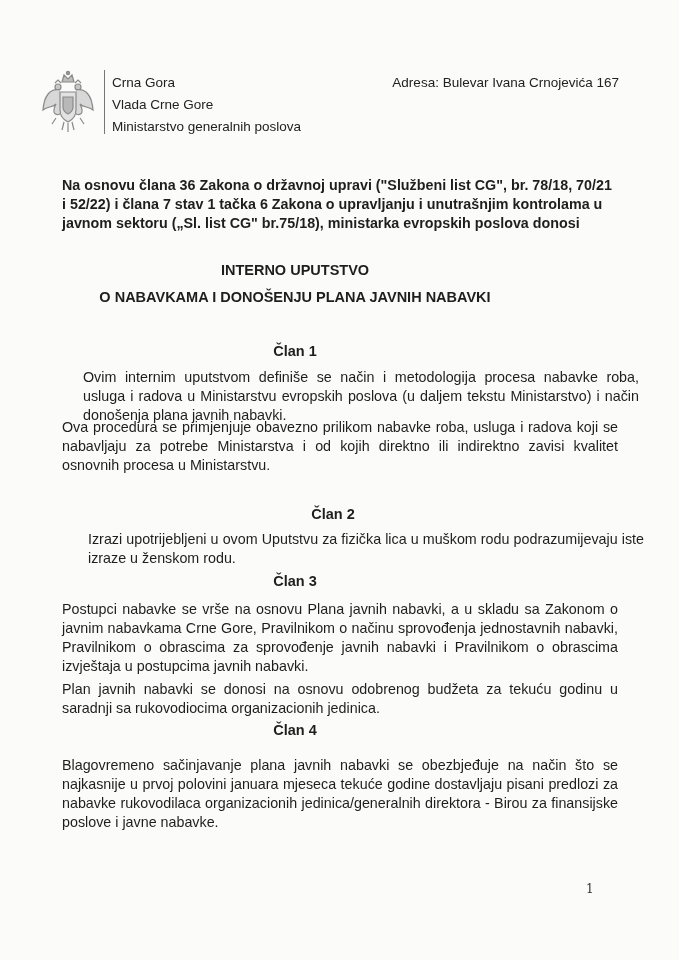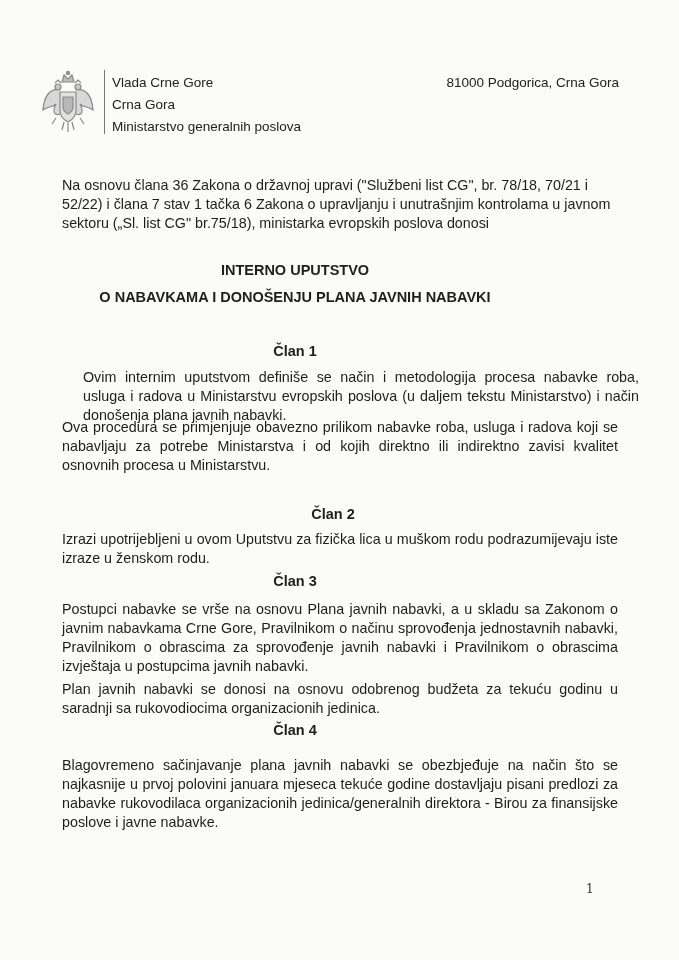--- a/index.html
+++ b/index.html
@@ -43,40 +43,40 @@
 
       <path d="M23 27 L33 27 L33 37 C33 41 30 43 28 44 C26 43 23 41 23 37 Z" fill="#b8b8b8"></path>
 
       <path d="M24 52 L22 60 M28 53 L28 62 M32 52 L34 60"></path>
       <path d="M16 48 L12 54 M40 48 L44 54"></path>
     </g>
   </svg>
 </div>
 <div class="abs vline"></div>
 <div class="abs inst">
+  <div>Crna Gora</div>
   <div>Vlada Crne Gore</div>
-  <div>Crna Gora</div>
   <div>Ministarstvo generalnih poslova</div>
 </div>
 
 <div class="abs addr">
-  <div>81000 Podgorica, Crna Gora</div>
+  <div>Adresa: Bulevar Ivana Crnojevića 167</div>
 </div>
 
-<div class="abs para" style="top:176px;">Na osnovu člana 36 Zakona o državnoj upravi ("Službeni list CG", br. 78/18, 70/21 i 52/22) i člana 7 stav 1 tačka 6 Zakona o upravljanju i unutrašnjim kontrolama u javnom sektoru („Sl. list CG" br.75/18), ministarka evropskih poslova donosi</div>
+<div class="abs para" style="top:176px;font-weight:bold;">Na osnovu člana 36 Zakona o državnoj upravi ("Službeni list CG", br. 78/18, 70/21 i 52/22) i člana 7 stav 1 tačka 6 Zakona o upravljanju i unutrašnjim kontrolama u javnom sektoru („Sl. list CG" br.75/18), ministarka evropskih poslova donosi</div>
 
 <div class="abs center" style="top:262px;">INTERNO UPUTSTVO</div>
 <div class="abs center" style="top:289px;">O NABAVKAMA I DONOŠENJU PLANA JAVNIH NABAVKI</div>
 
 <div class="abs center" style="top:343px;">Član 1</div>
 <div class="abs para just" style="top:368px;margin-left:21px;">Ovim internim uputstvom definiše se način i metodologija procesa nabavke roba, usluga i radova u Ministarstvu evropskih poslova (u daljem tekstu Ministarstvo) i način donošenja plana javnih nabavki.</div>
 <div class="abs para just" style="top:418px;">Ova procedura se primjenjuje obavezno prilikom nabavke roba, usluga i radova  koji se nabavljaju za potrebe Ministarstva i od kojih direktno ili indirektno zavisi kvalitet osnovnih procesa u Ministarstvu.</div>
 
 <div class="abs center" style="top:506px;margin-left:38px;">Član 2</div>
-<div class="abs para just" style="top:530px;">Izrazi upotrijebljeni u ovom Uputstvu za fizička lica u muškom rodu podrazumijevaju iste izraze u ženskom rodu.</div>
+<div class="abs para just" style="top:530px;margin-left:26px;">Izrazi upotrijebljeni u ovom Uputstvu za fizička lica u muškom rodu podrazumijevaju iste izraze u ženskom rodu.</div>
 
 <div class="abs center" style="top:573px;">Član 3</div>
 <div class="abs para just" style="top:600px;">Postupci nabavke se vrše na osnovu Plana javnih nabavki, a u skladu sa Zakonom o javnim nabavkama Crne Gore, Pravilnikom o načinu sprovođenja jednostavnih nabavki, Pravilnikom o obrascima za sprovođenje javnih nabavki i Pravilnikom o obrascima izvještaja u postupcima javnih nabavki.</div>
 <div class="abs para just" style="top:680px;">Plan javnih nabavki se donosi na osnovu odobrenog budžeta za tekuću godinu u saradnji sa rukovodiocima organizacionih jedinica.</div>
 
 <div class="abs center" style="top:722px;">Član 4</div>
 <div class="abs para just" style="top:756px;">Blagovremeno sačinjavanje plana javnih nabavki se obezbjeđuje na način što se najkasnije u prvoj polovini januara mjeseca tekuće godine dostavljaju pisani predlozi za nabavke rukovodilaca organizacionih jedinica/generalnih direktora - Birou za finansijske poslove i javne nabavke.</div>
 
 <div class="abs pageno">1</div>
 

